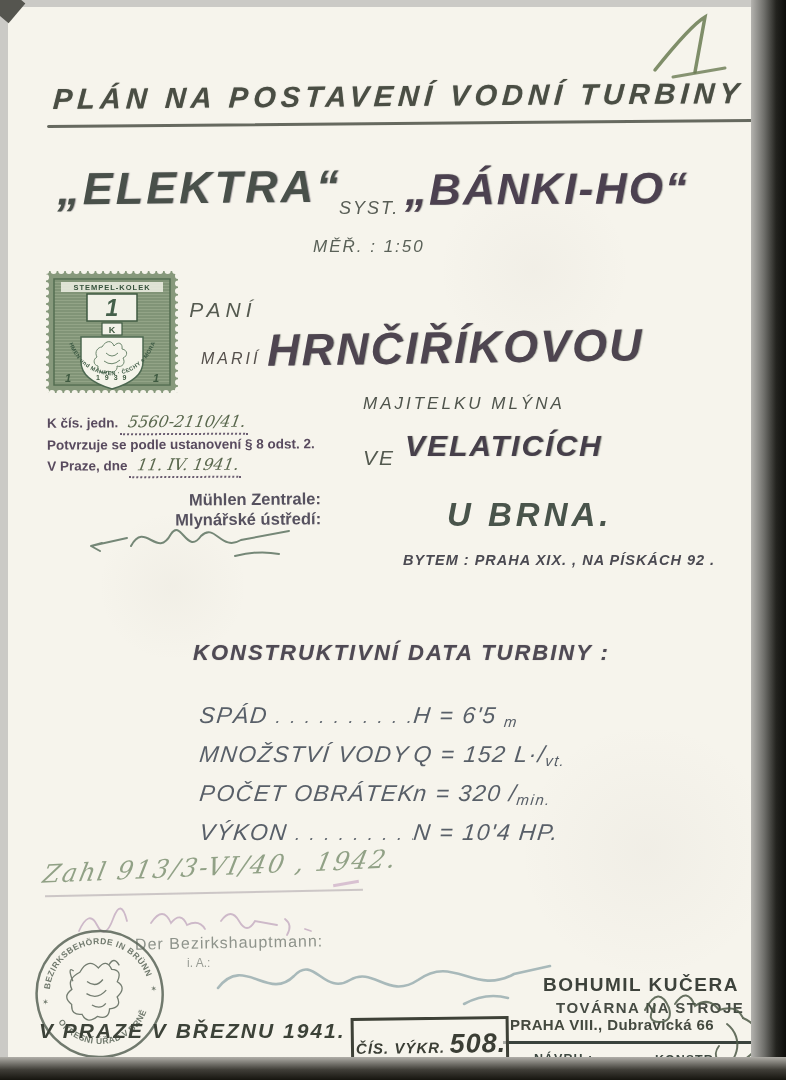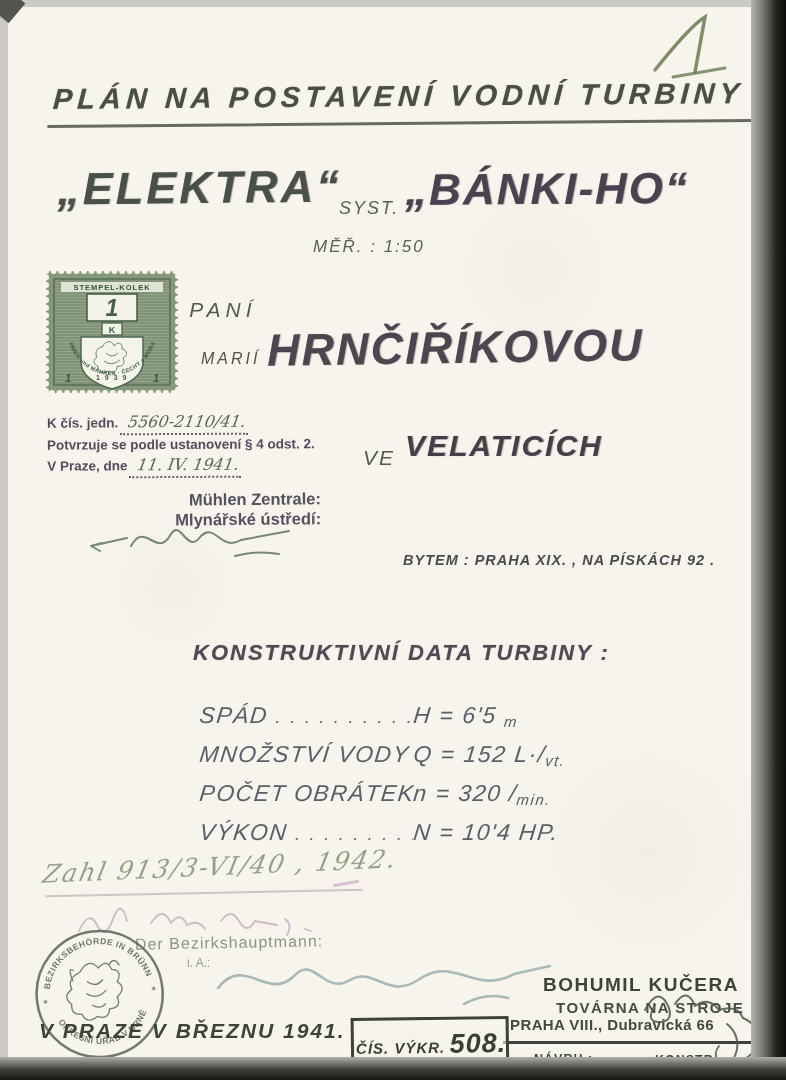--- a/index.html
+++ b/index.html
@@ -110,22 +110,24 @@
   <div class="abs title-underline"></div>
 
   <div class="abs brand-left">„ELEKTRA“</div>
   <div class="abs brand-syst">SYST.</div>
   <div class="abs brand-right">„BÁNKI-HO“</div>
   <div class="abs scale">MĚŘ. : 1:50</div>
 
   <div class="abs salutation">O PANÍ</div>
   <div class="abs first-name">MARIÍ</div>
   <div class="abs surname">HRNČIŘÍKOVOU</div>
+  <div class="abs role">MAJITELKU MLÝNA</div>
   <div class="abs place-prefix">VE</div>
   <div class="abs place">VELATICÍCH</div>
+  <div class="abs place-suffix">U BRNA.</div>
   <div class="abs address">BYTEM :  PRAHA XIX. ,  NA PÍSKÁCH  92 .</div>
 
   <svg style="left:33px;top:259px;z-index:5;" width="144" height="134" viewBox="0 0 144 134">
     <defs>
       <pattern id="hl" width="4" height="3" patternUnits="userSpaceOnUse">
         <rect width="4" height="3" fill="#93a487"></rect>
         <line x1="0" y1="1" x2="4" y2="1" stroke="#6f8467" stroke-width="1"></line>
       </pattern>
     </defs>
     <rect x="6" y="6" width="132" height="122" fill="#87997c"></rect>
@@ -149,21 +151,21 @@
     <text x="25" y="117" font-size="11" font-weight="bold" font-style="italic" fill="#3f5a41">1</text>
     <text x="113" y="117" font-size="11" font-weight="bold" font-style="italic" fill="#3f5a41">1</text>
     <text x="72" y="115" font-size="7" font-weight="bold" text-anchor="middle" letter-spacing="1.5" fill="#3f5a41">1 9 3 9</text>
   </svg>
 
   <div class="abs cert">
     <div>
       <span>K čís. jedn.</span>
       <span class="hw-val">5560-2110/41.</span>
     </div>
-    <div>Potvrzuje se podle ustanovení § 4 odst. 2.</div>
+    <div>Potvrzuje se podle ustanovení § 8 odst. 2.</div>
     <div>
       <span>V Praze, dne</span>
       <span class="hw-val">11. IV. 1941.</span>
     </div>
   </div>
   <div class="abs office-block">
     <div>Mühlen Zentrale:</div>
     <div>Mlynářské ústředí:</div>
   </div>
 

